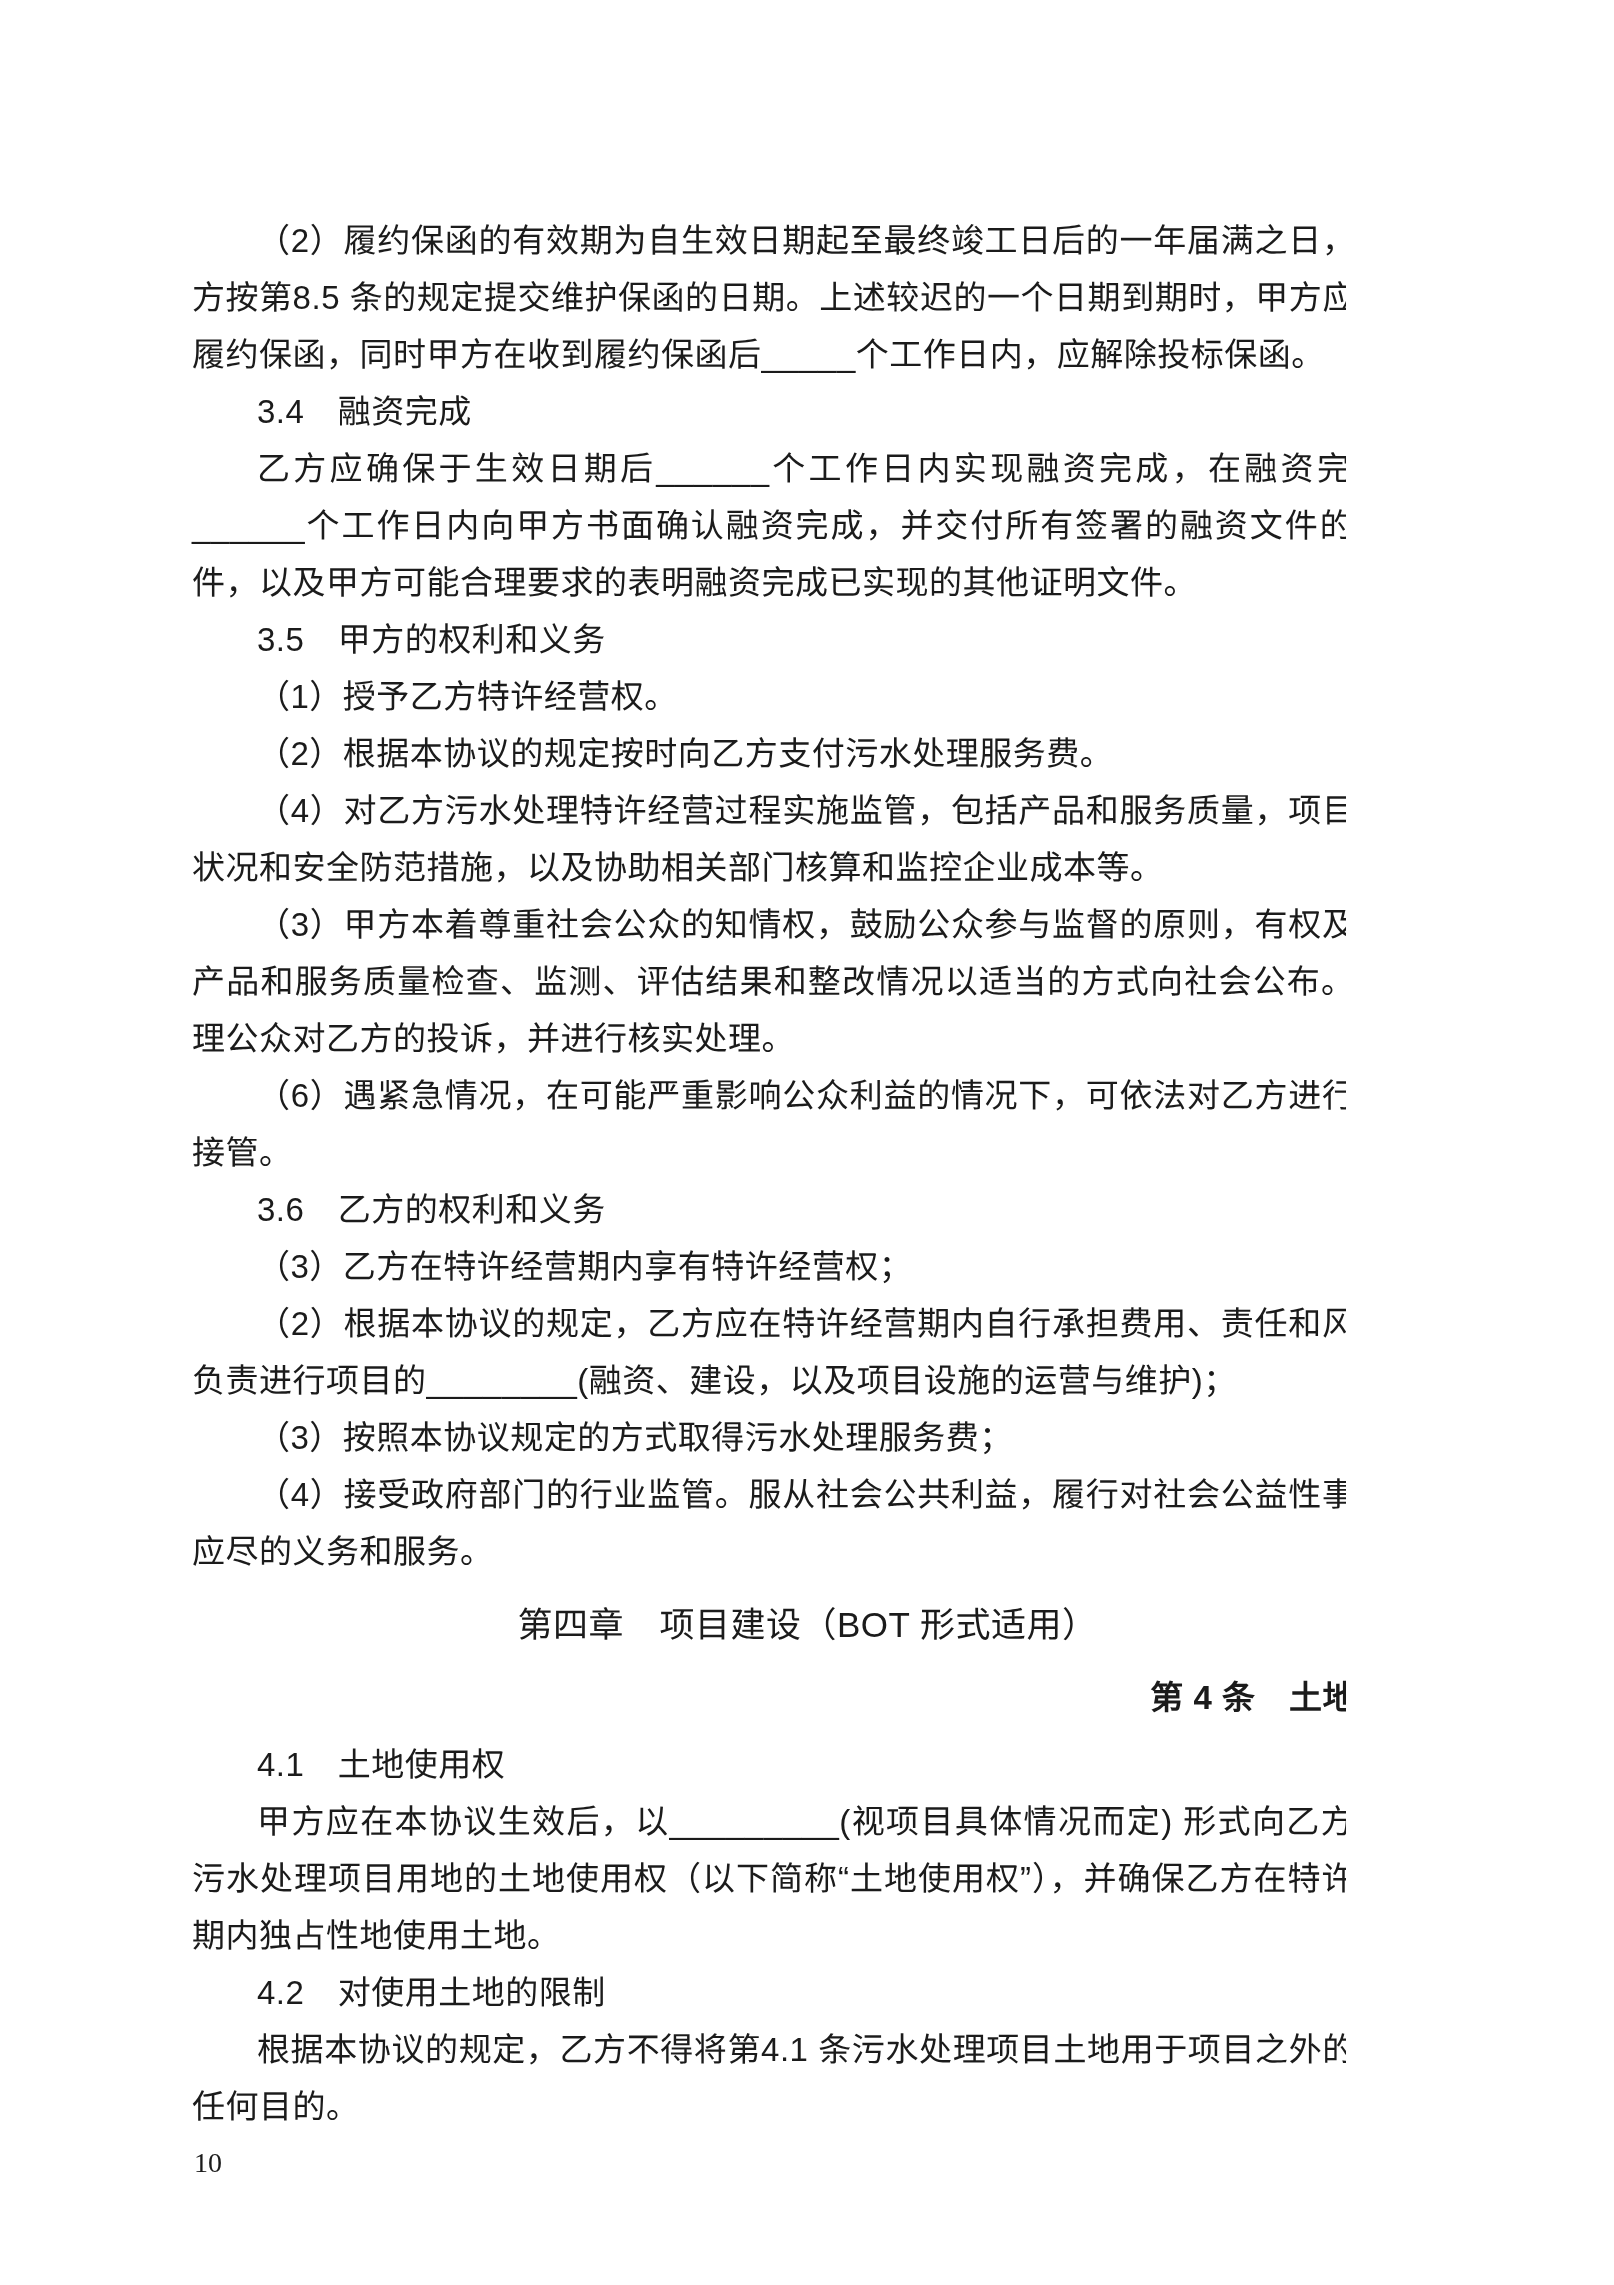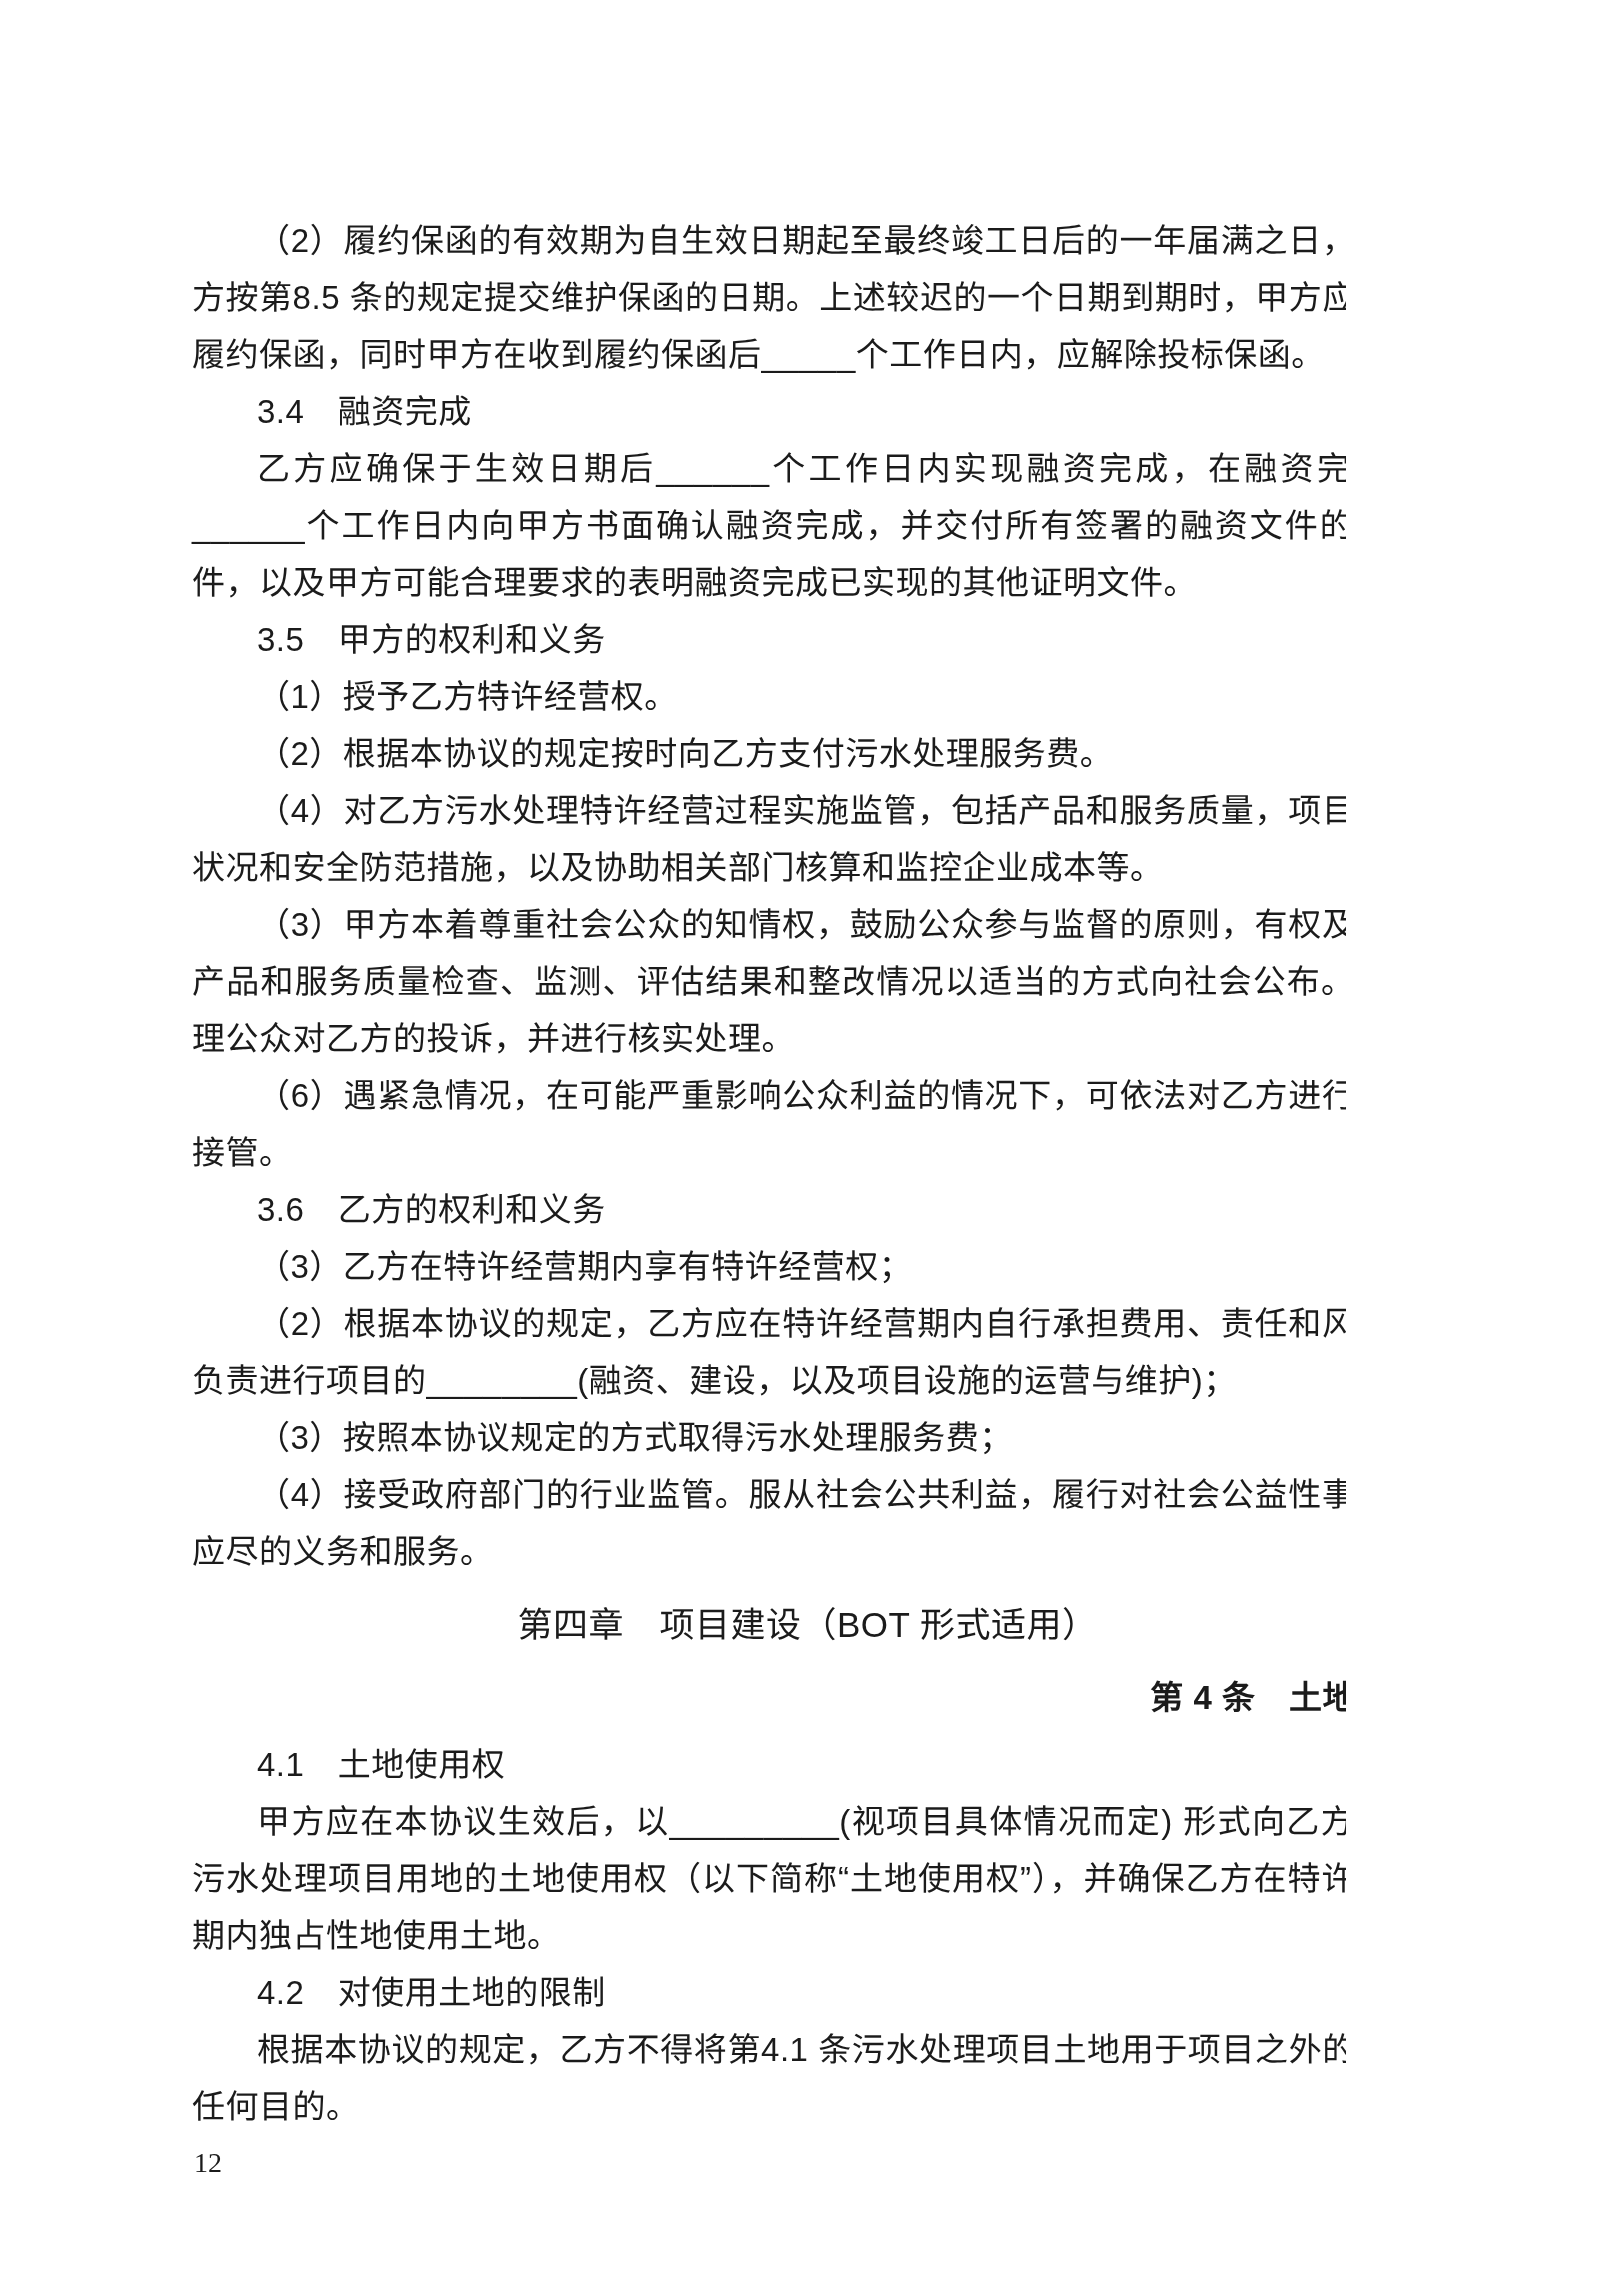--- a/index.html
+++ b/index.html
@@ -87,16 +87,16 @@
     <p class="para">（3）按照本协议规定的方式取得污水处理服务费；</p>
     <p class="para">（4）接受政府部门的行业监管。服从社会公共利益，履行对社会公益性事业所应尽的义务和服务。</p>
     <p class="chapter">第四章　项目建设（BOT 形式适用）</p>
     <p class="article">第 4 条　土地使用</p>
     <p class="para">4.1　土地使用权</p>
     <p class="para">甲方应在本协议生效后，以_________(视项目具体情况而定) 形式向乙方提供污水处理项目用地的土地使用权（以下简称“土地使用权”），并确保乙方在特许经营期内独占性地使用土地。</p>
     <p class="para">4.2　对使用土地的限制</p>
     <p class="para">根据本协议的规定，乙方不得将第4.1 条污水处理项目土地用于项目之外的其他任何目的。</p>
   </div>
 
-  <div class="page-number">12</div>
+  <div class="page-number">10</div>
 
 </div>
 
 
 </body></html>

